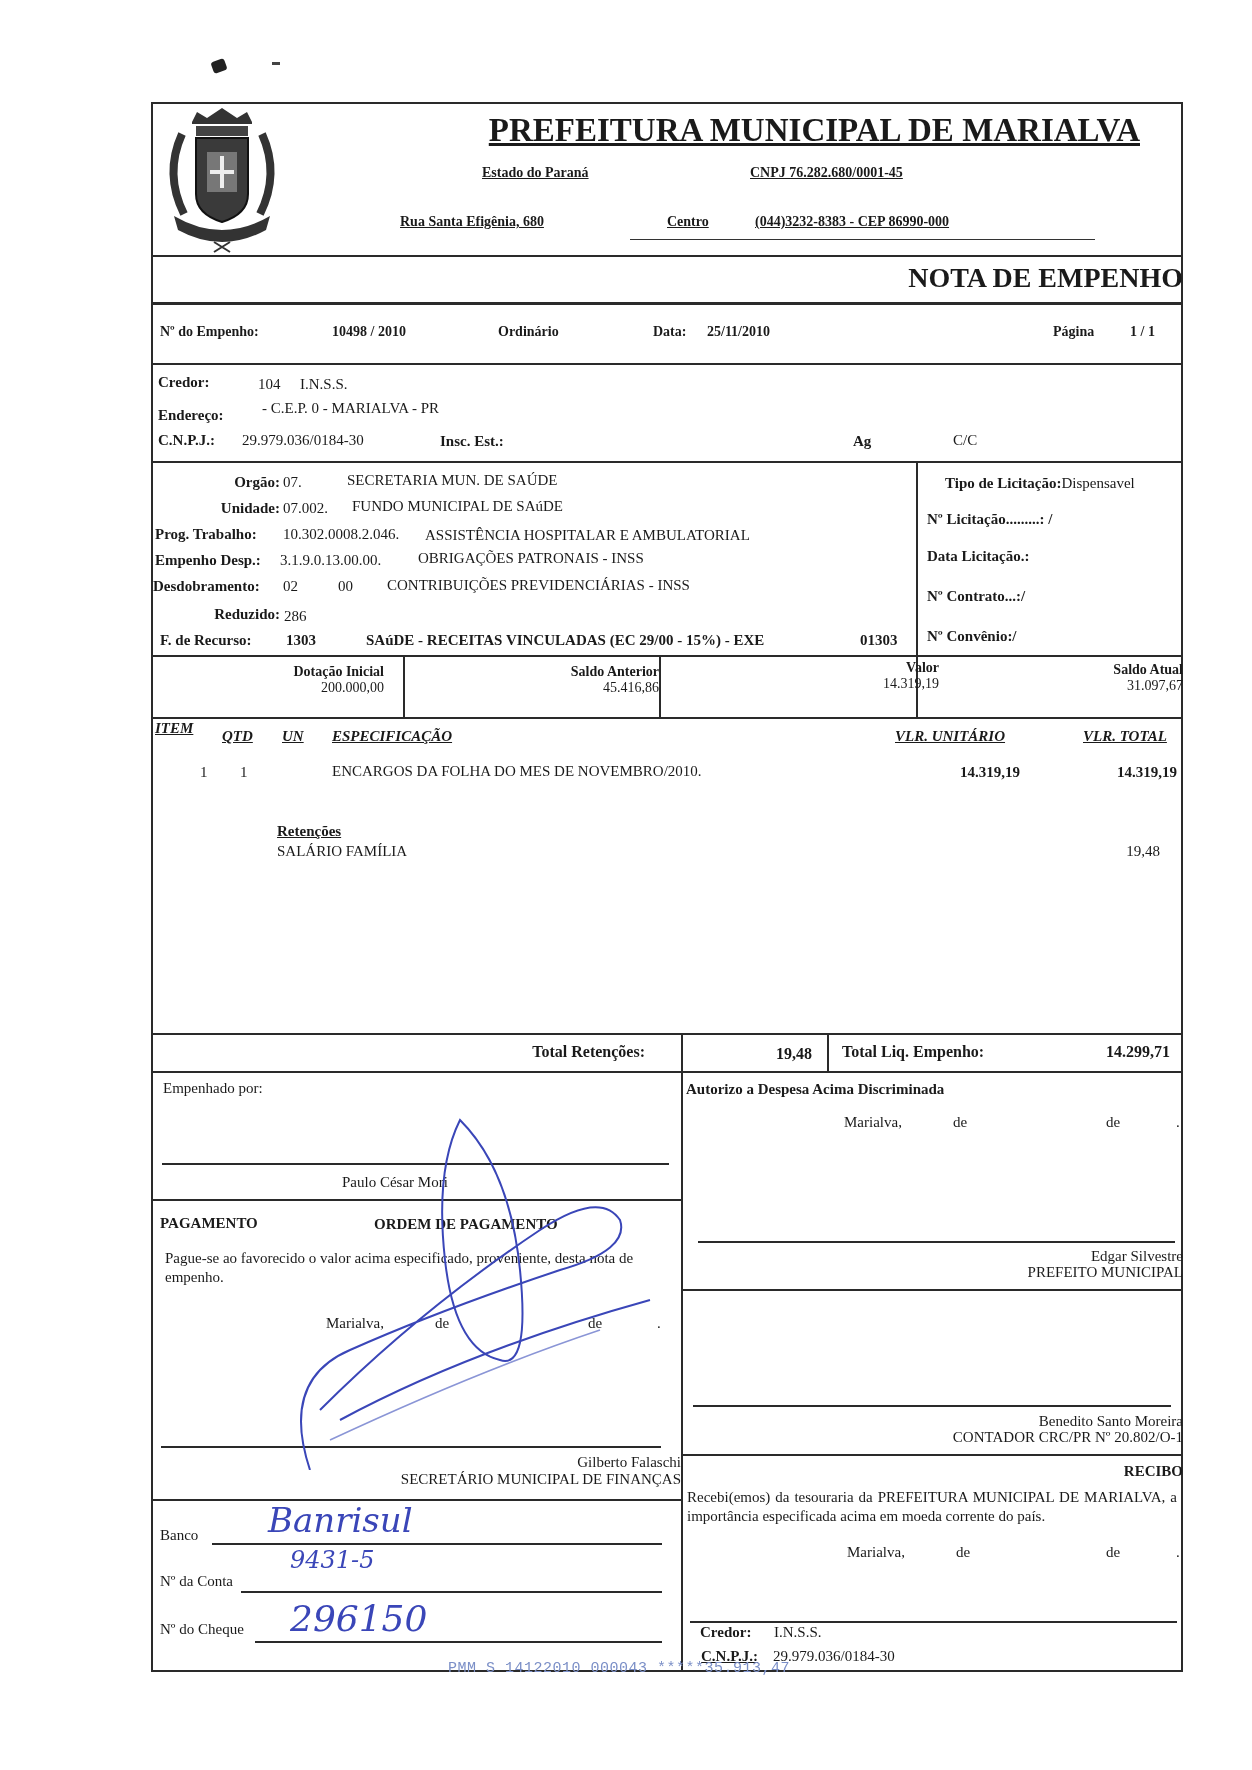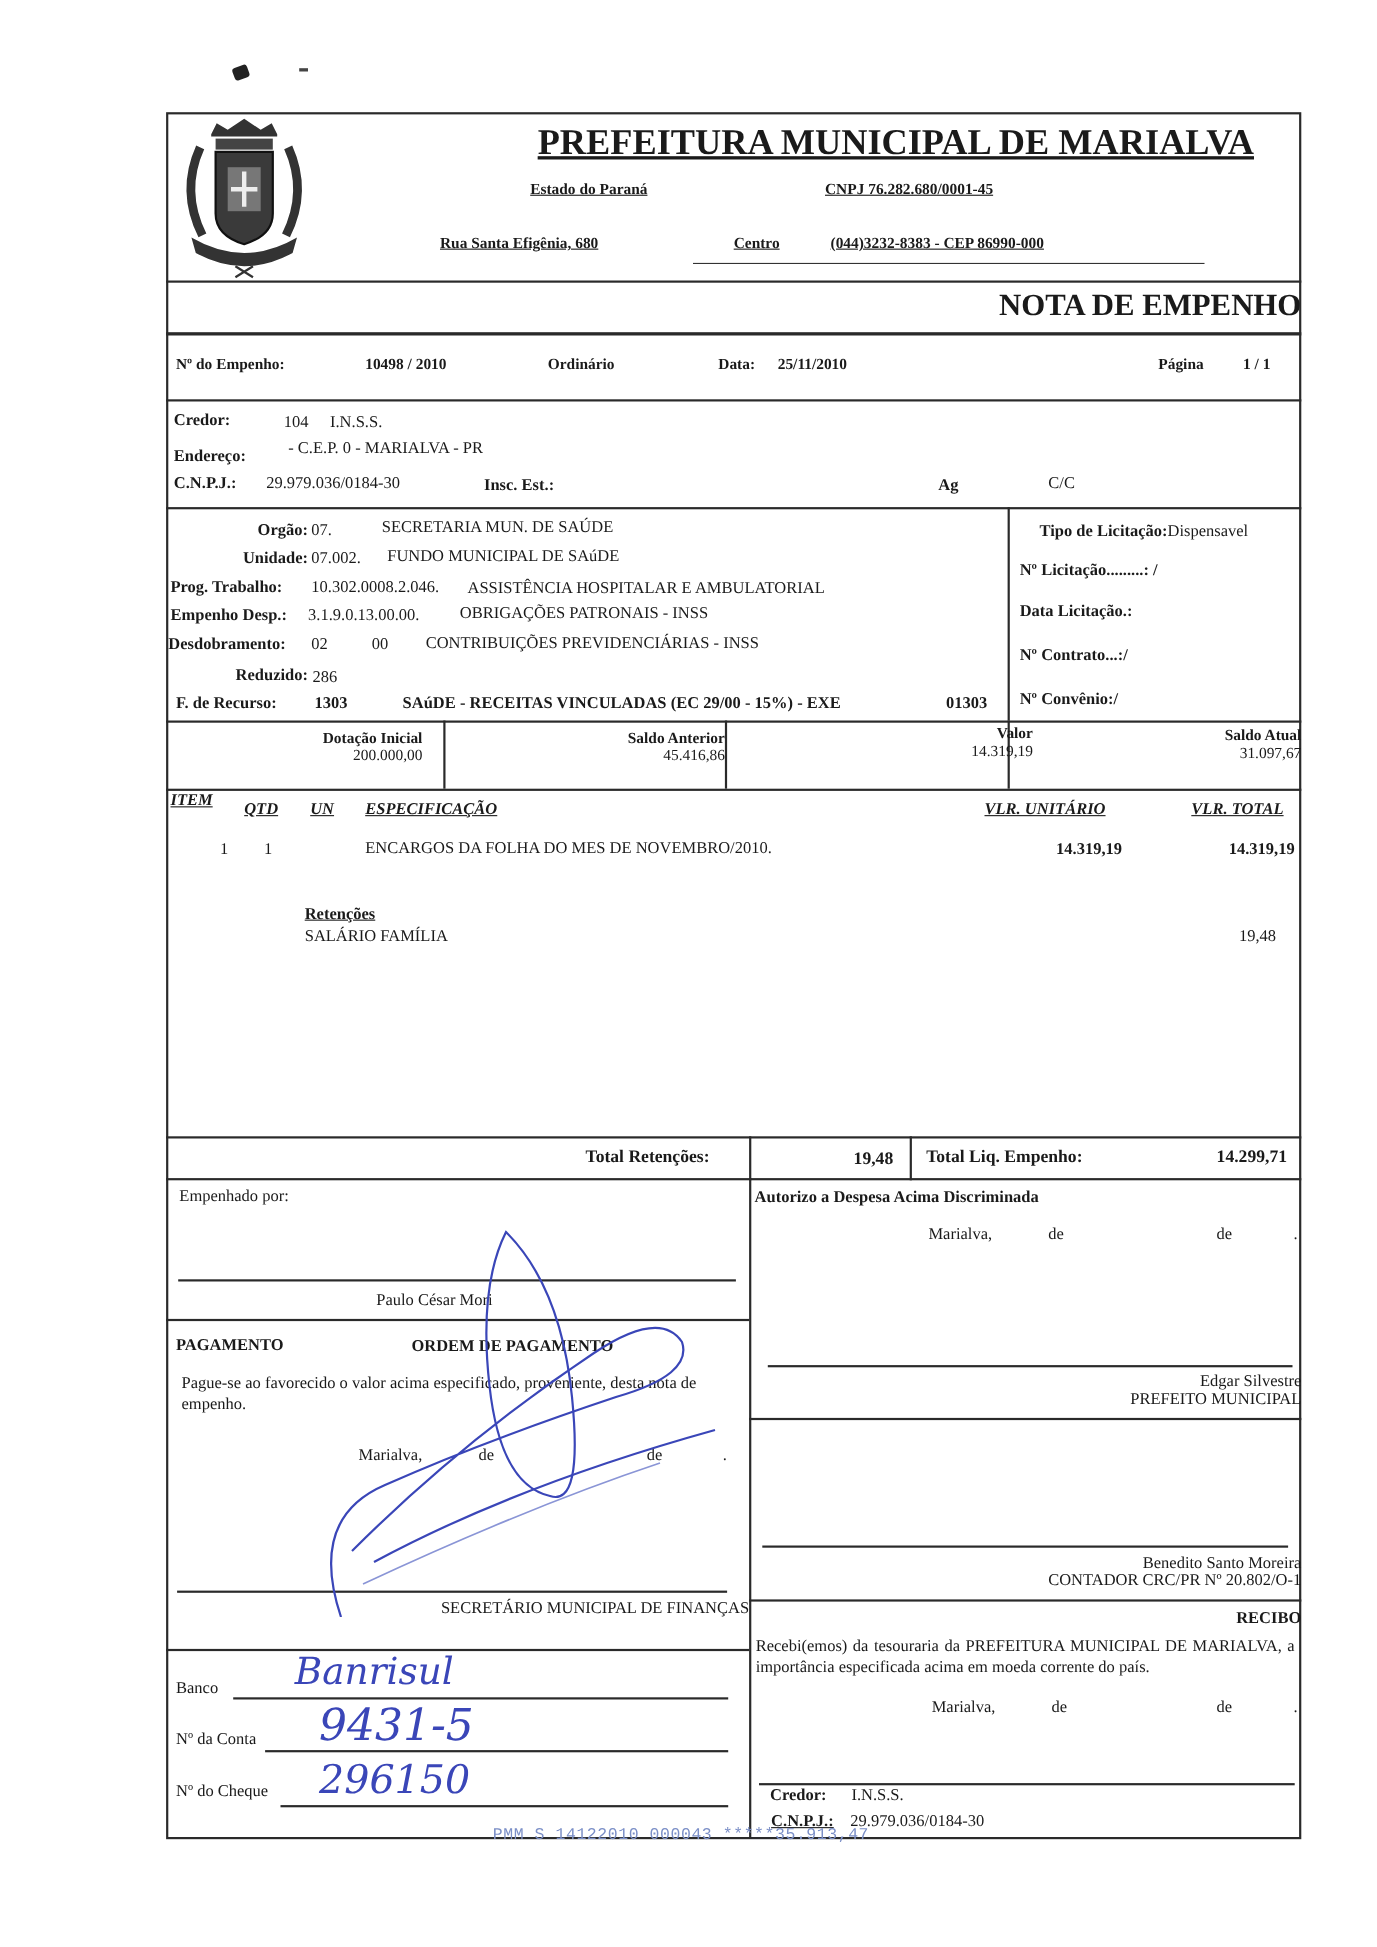--- a/index.html
+++ b/index.html
@@ -186,31 +186,32 @@
 
 <div class="abs b t15" style="left:160px; top:1215px;">PAGAMENTO</div>
 <div class="abs b t15" style="left:374px; top:1216px;">ORDEM DE PAGAMENTO</div>
 <div class="abs t15" style="left:165px; top:1249px; width:500px; line-height:19px;">Pague-se ao favorecido o valor acima especificado, proveniente, desta nota de empenho.</div>
 <div class="abs t15" style="left:326px; top:1315px;">Marialva,</div>
 <div class="abs t15" style="left:435px; top:1315px;">de</div>
 <div class="abs t15" style="left:588px; top:1315px;">de</div>
 <div class="abs t15" style="left:657px; top:1315px;">.</div>
 <div class="hline thin" style="left:161px; top:1446px; width:500px;"></div>
 <div class="abs t15 center" style="left:151px; top:1454px; width:530px; line-height:17px;">
+  <div>Gilberto Falaschi</div>
   <div>SECRETÁRIO MUNICIPAL DE FINANÇAS</div>
 </div>
 <div class="hline" style="left:151px; top:1499px; width:530px;"></div>
 
 <div class="abs t15" style="left:160px; top:1527px;">Banco</div>
 <div class="hline thin" style="left:212px; top:1543px; width:450px;"></div>
 <div class="abs ink" style="left:268px; top:1500px; font-size:34px; font-style:italic; font-family:'DejaVu Serif', serif;">Banrisul</div>
 
 <div class="abs t15" style="left:160px; top:1573px;">Nº da Conta</div>
 <div class="hline thin" style="left:241px; top:1591px; width:421px;"></div>
-<div class="abs ink" style="left:290px; top:1546px; font-size:40px; font-style:italic; font-family:'DejaVu Serif', serif;">9431-5</div>
+<div class="abs ink" style="left:290px; top:1546px; font-size:24px; font-style:italic; font-family:'DejaVu Serif', serif;">9431-5</div>
 
 <div class="abs t15" style="left:160px; top:1621px;">Nº do Cheque</div>
 <div class="hline thin" style="left:255px; top:1641px; width:407px;"></div>
 <div class="abs ink" style="left:290px; top:1598px; font-size:36px; font-style:italic; font-family:'DejaVu Serif', serif;">296150</div>
 
 <div class="abs b t15 center" style="left:683px; top:1463px; width:500px;">RECIBO</div>
 <div class="abs t15" style="left:687px; top:1488px; width:490px; line-height:19px; text-align:justify;">Recebi(emos) da tesouraria da PREFEITURA MUNICIPAL DE MARIALVA, a importância especificada acima em moeda corrente do país.</div>
 <div class="abs t15" style="left:847px; top:1544px;">Marialva,</div>
 <div class="abs t15" style="left:956px; top:1544px;">de</div>
 <div class="abs t15" style="left:1106px; top:1544px;">de</div>

